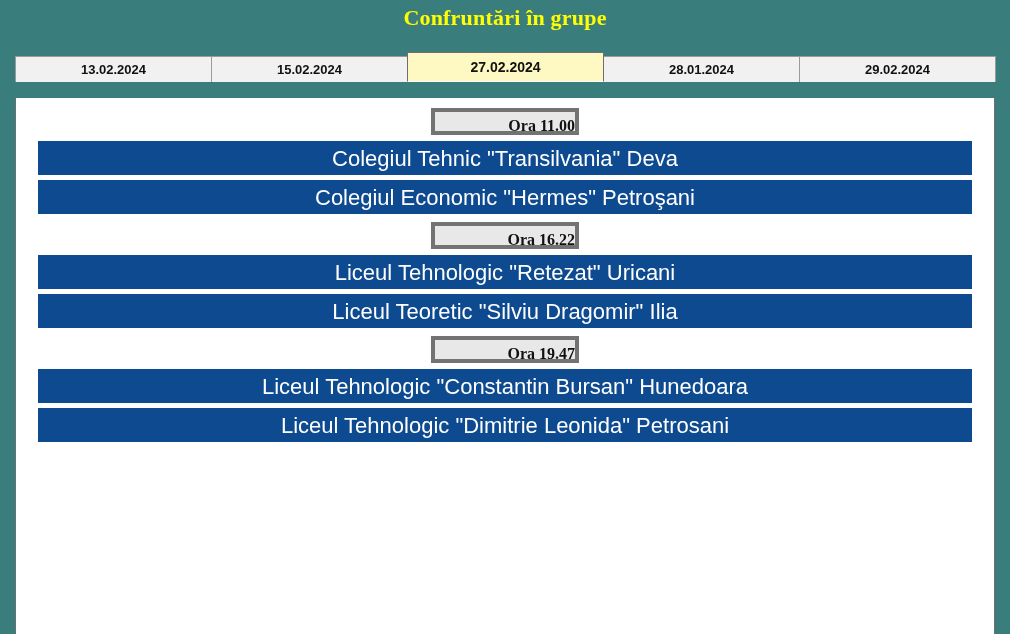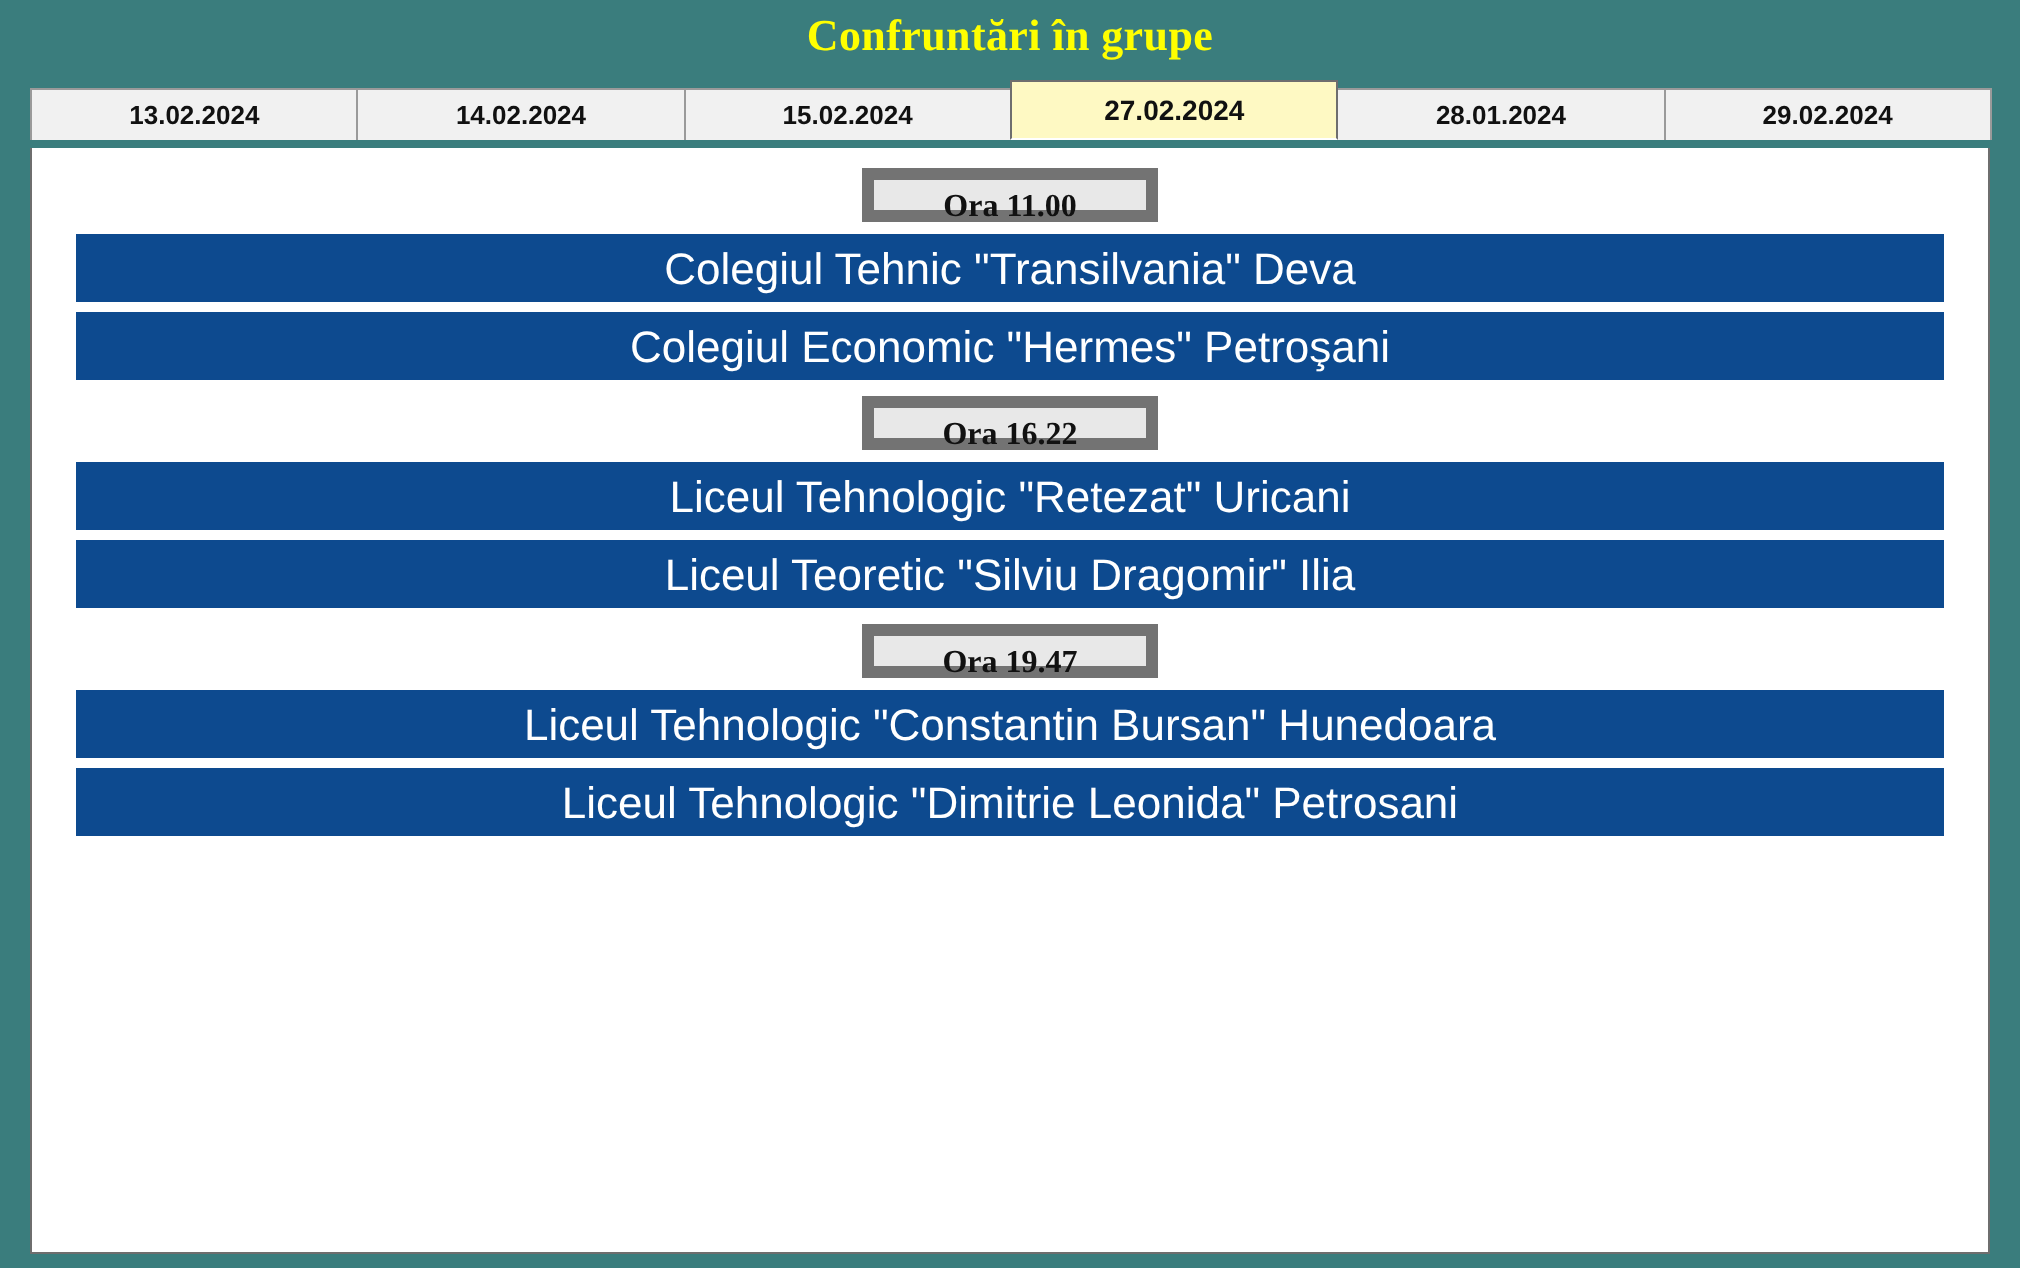--- a/index.html
+++ b/index.html
@@ -28,21 +28,21 @@
   .title {
     color: #ffff00;
     font-family: "Liberation Serif", serif;
     font-weight: bold;
     font-size: 22px;
     letter-spacing: 0.2px;
   }
   .tabs {
     display: flex;
     width: 980px;
-    margin: 4px auto;
+    margin: 16px auto;
     align-items: flex-end;
     height: 30px;
     box-sizing: border-box;
   }
   .tab {
     flex: 1 1 0;
     text-align: center;
     font-size: 13px;
     font-weight: bold;
     color: #111111;
@@ -77,22 +77,22 @@
     position: relative;
     top: 0;
   }
   .group {
     margin-bottom: 8px;
   }
   .hour {
     width: 148px;
     margin: 0 auto 6px auto;
     background: #e8e8e8;
-    border: 6px solid #737373;
-    text-align: center;
+    border: 4px solid #737373;
+    text-align: right;
     font-family: "Liberation Serif", serif;
     font-weight: bold;
     font-size: 16px;
     color: #111111;
     height: 27px;
     line-height: 27px;
     box-sizing: border-box;
   }
   .team {
     width: 934px;
@@ -115,21 +115,20 @@
 <body>
 
 <div class="page">
 
   <div class="title-bar">
     <div class="title">Confruntări în grupe</div>
   </div>
 
   <div class="tabs">
     <div class="tab">13.02.2024</div>
-    <div class="tab">14.02.2024</div>
     <div class="tab">15.02.2024</div>
     <div class="tab active">27.02.2024</div>
     <div class="tab">28.01.2024</div>
     <div class="tab">29.02.2024</div>
   </div>
 
   <div class="panel">
 
     <div class="group">
       <div class="hour">Ora 11.00</div>

